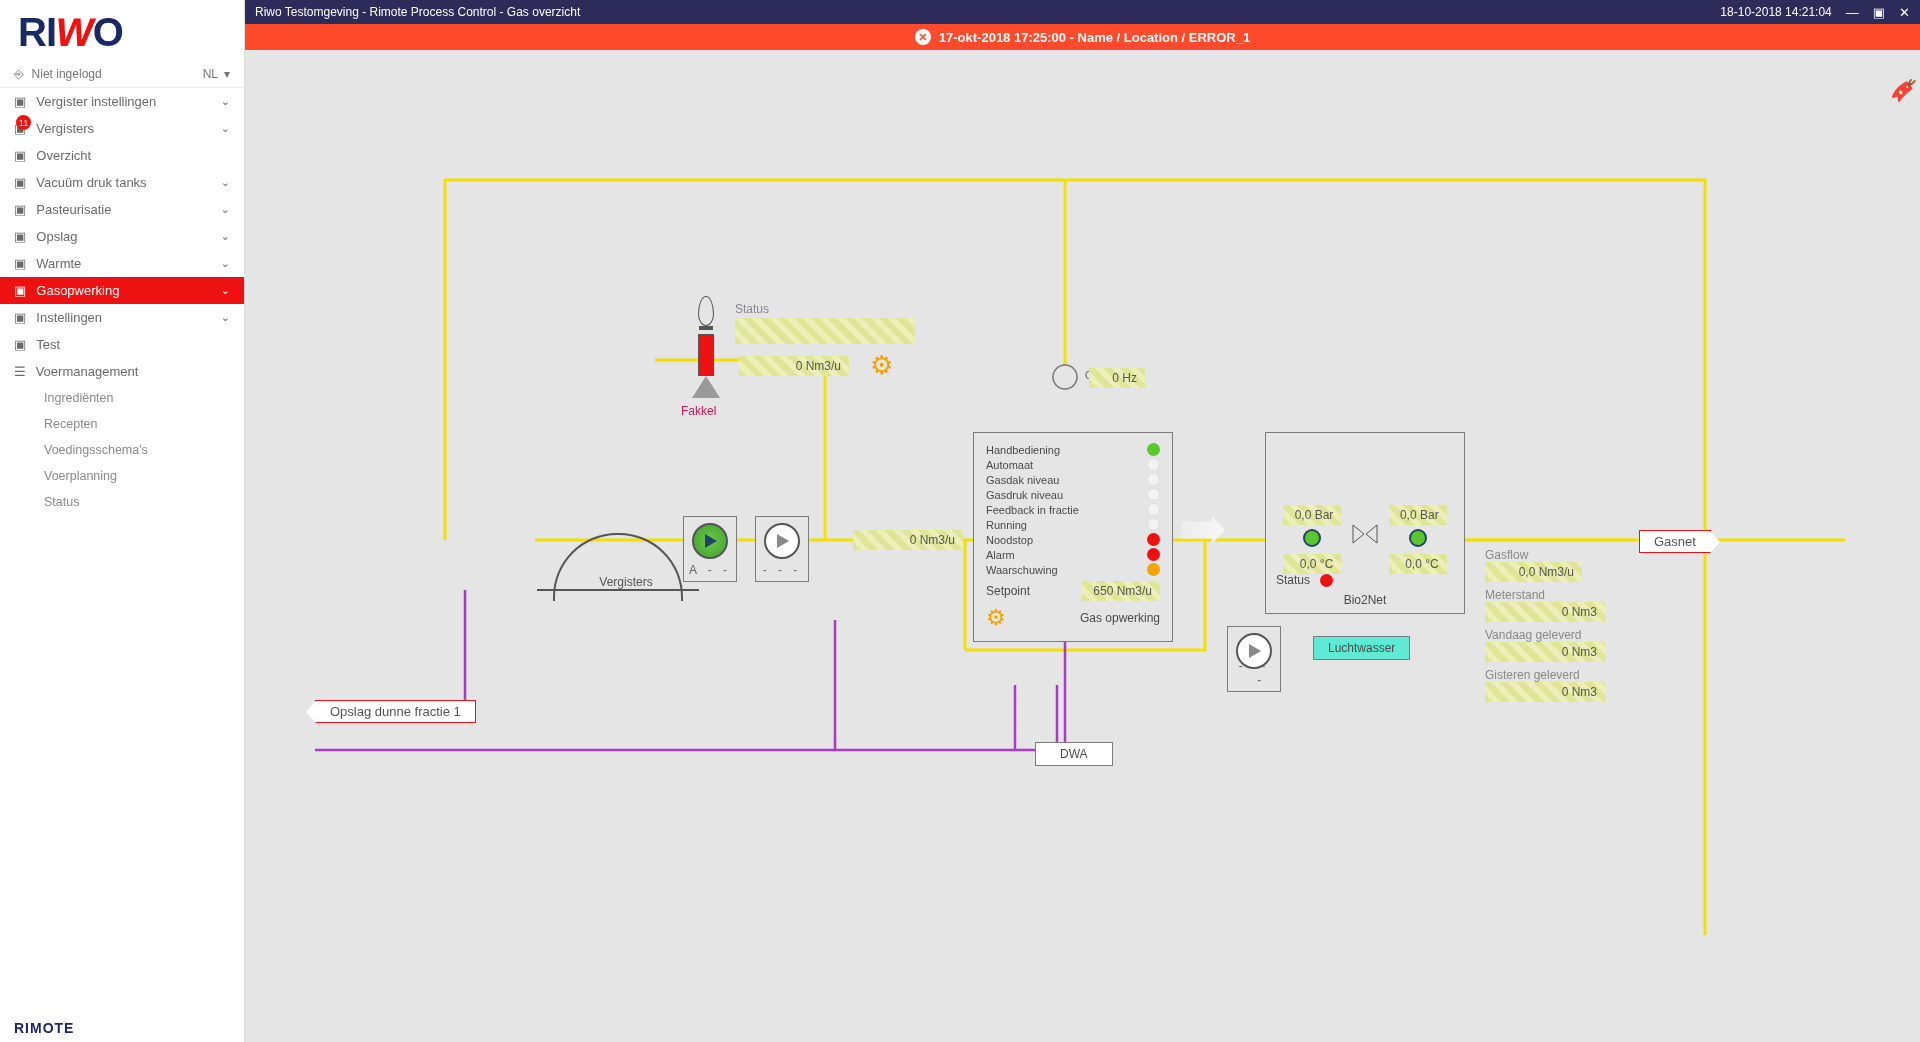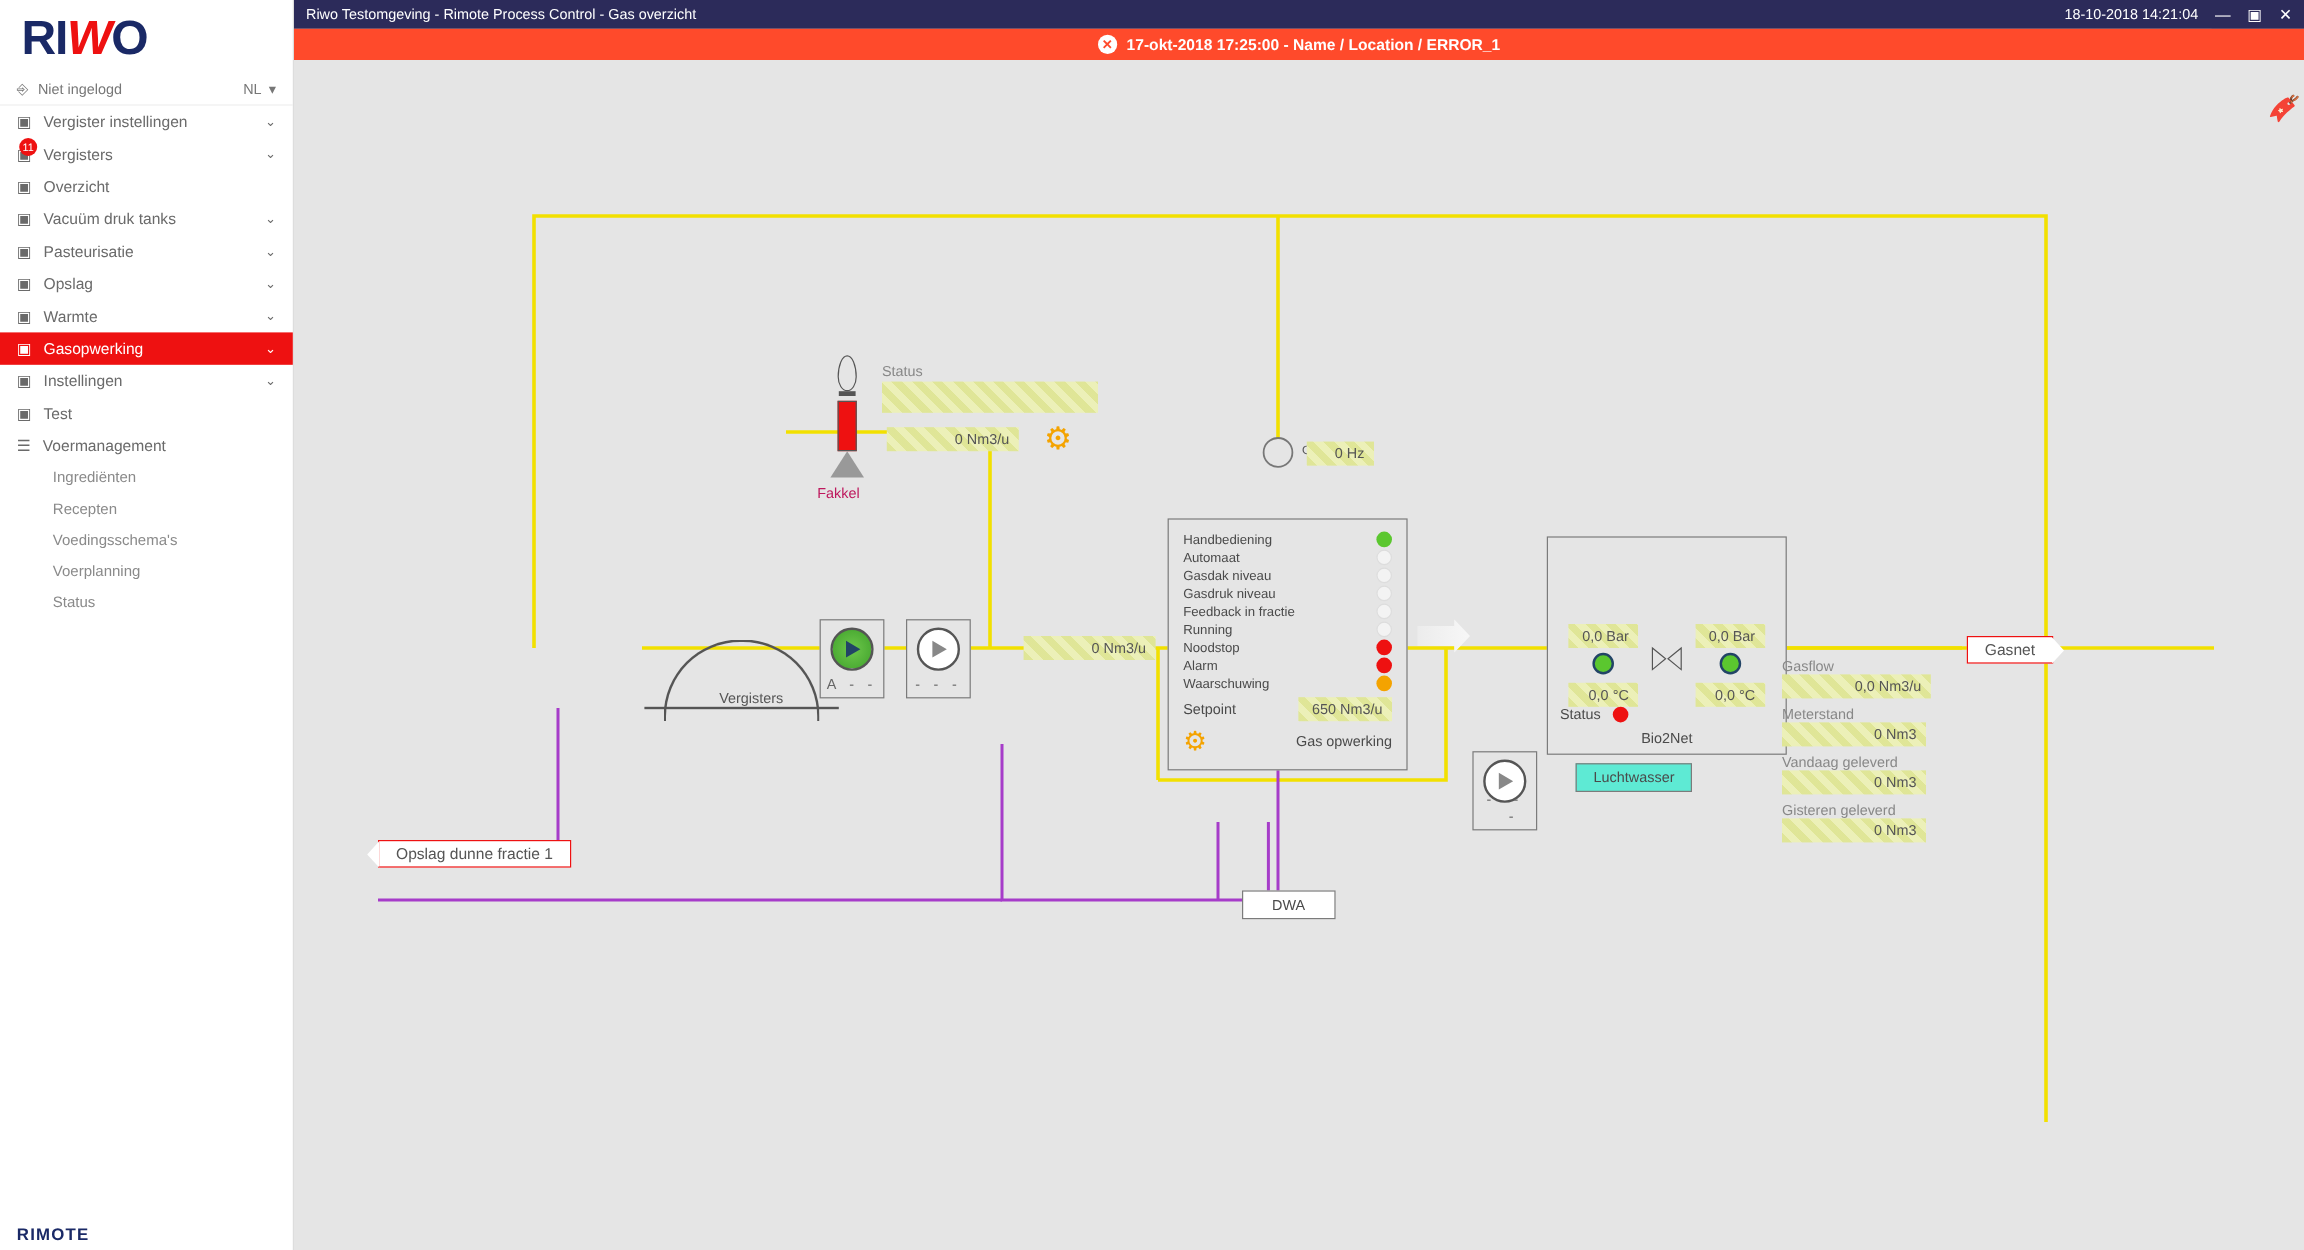--- a/index.html
+++ b/index.html
@@ -249,21 +249,21 @@
         <span class="valbox" style="width:78px;margin-left:auto">650  Nm3/u</span>
       </div>
     <div style="display:flex;align-items:center;margin-top:4px">
         <span class="gear" style="font-size:22px">⚙</span>
         <span style="margin-left:auto">Gas opwerking</span>
       </div>
   </div>
 
   <div class="darrow" style="left:936px; top:466px;"></div>
 
-  <div class="panel" style="left:1020px; top:397px; width:200px; height:182px;margin-left:24px;">
+  <div class="panel" style="left:1020px; top:382px; width:200px; height:182px;">
     <div style="display:flex;justify-content:space-around;margin-top:62px;">
       <div style="text-align:center">
         <div class="valbox" style="width:58px;">0,0  Bar</div>
         <div class="led big green" style="margin:4px auto;border:2px solid #246;"></div>
         <div class="valbox" style="width:58px;">0,0  °C</div>
       </div>
       <svg width="26" height="26" style="margin-top:18px">
           <polygon points="1,2 12,11 1,20" fill="none" stroke="#555"></polygon>
           <polygon points="25,2 14,11 25,20" fill="none" stroke="#555"></polygon>
         </svg>
@@ -290,21 +290,21 @@
   </div>
   <div style="position:absolute; left:1068px; top:586px; border:1px solid #7b7b7b; background:#5eead4; padding:4px 14px;">Luchtwasser</div>
 
   <div style="position:absolute; left:790px; top:692px; border:1px solid #7b7b7b; background:#fff; padding:4px 24px;">DWA</div>
 
   <div class="arrowbox left" style="position:absolute; left:70px; top:650px;">Opslag dunne fractie 1</div>
   <div class="arrowbox right" style="position:absolute; left:1394px; top:480px;">Gasnet</div>
 
   <div style="position:absolute; left:1240px; top:498px; width:130px;">
     <div style="color:#888">Gasflow</div>
-    <div class="valbox" style="width:124px">0,0  Nm3/u</div>
+    <div class="valbox" style="width:97px">0,0  Nm3/u</div>
     <div style="color:#888;margin-top:6px">Meterstand</div>
     <div class="valbox" style="width:120px">0  Nm3</div>
     <div style="color:#888;margin-top:6px">Vandaag geleverd</div>
     <div class="valbox" style="width:120px">0  Nm3</div>
     <div style="color:#888;margin-top:6px">Gisteren geleverd</div>
     <div class="valbox" style="width:120px">0  Nm3</div>
   </div>
 
 </div>
 

